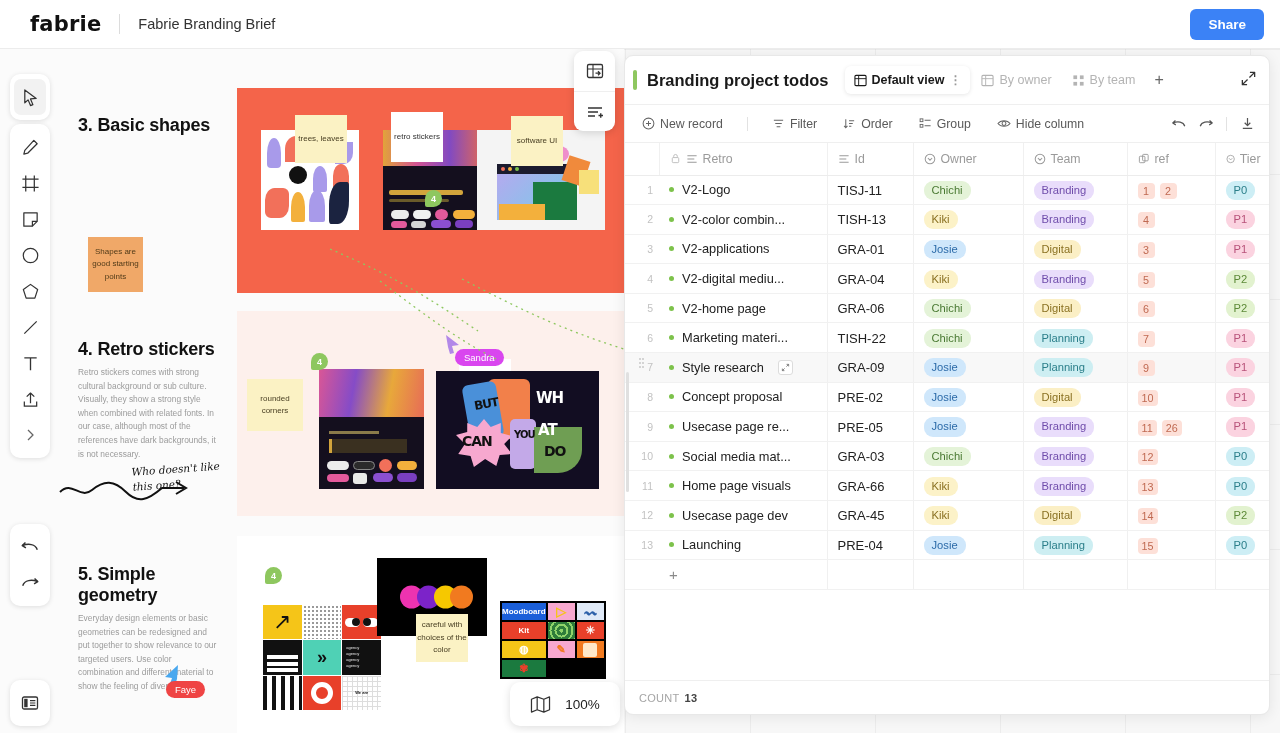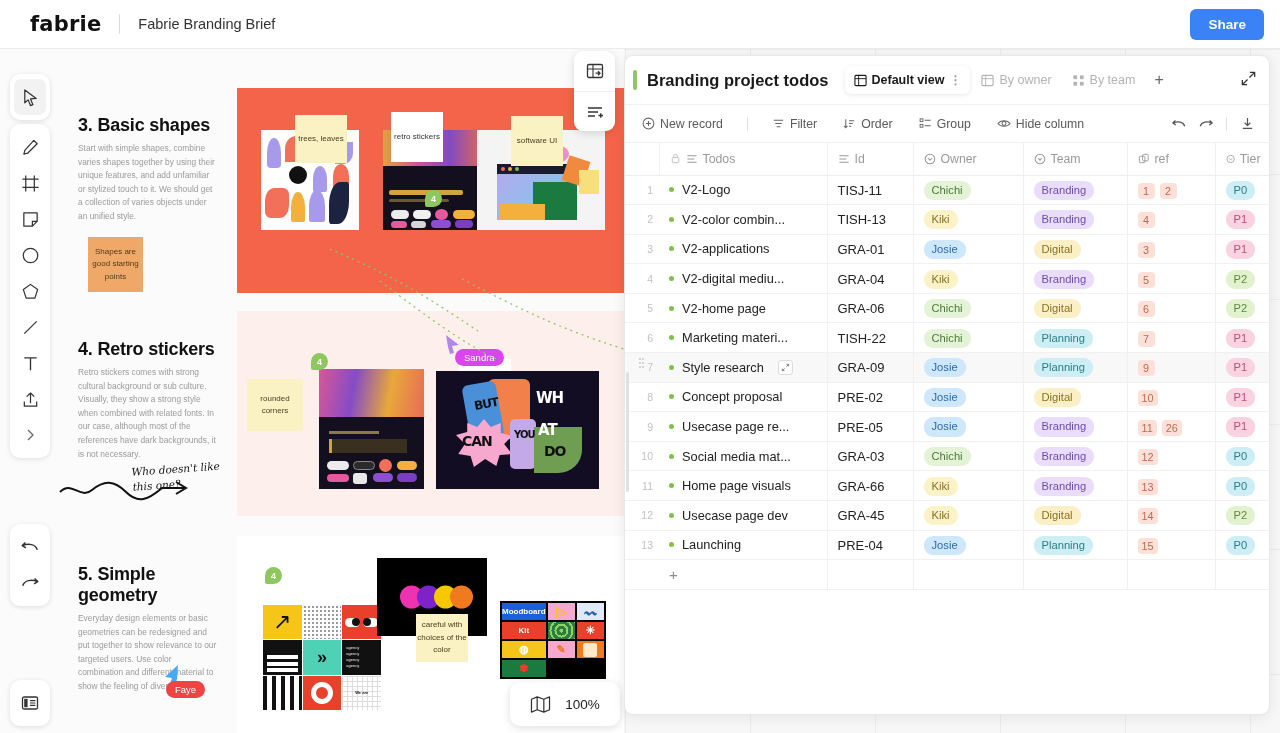--- a/index.html
+++ b/index.html
@@ -247,21 +247,20 @@
     <div class="brand-sep"></div>
     <div class="doc-title">Fabrie Branding Brief</div>
     <button class="share-btn">Share</button>
   </div>
 
   <div class="canvas">
     <div class="board-col">
 
       <div class="txt-block" style="left:78px; top:66px;">
         <div class="txt-h">3. Basic shapes</div>
-        <div class="txt-p">Start with simple shapes, combine varies shapes together by using their unique features, and add unfamiliar or stylized touch to it. We should get a collection of varies objects under an unified style.</div>
       </div>
       <div class="sticky orange" style="left:88px; top:188px; width:55px; height:55px;">Shapes are good starting points</div>
 
       <div class="frame orange" style="left:237px; top:39px; width:390px; height:205px;">
 
         <div class="img leaves" style="left:24px; top:42px; width:98px; height:100px;">
           <div class="leaf" style="left:6px;top:8px;width:14px;height:30px;background:#a89aea;border-radius:50% 50% 4px 4px;"></div>
           <div class="leaf" style="left:24px;top:6px;width:22px;height:26px;background:#f2705a;border-radius:50% 50% 0 0;"></div>
           <div class="leaf" style="left:52px;top:8px;width:20px;height:24px;background:#f3b03c;border-radius:50% 50% 0 0;"></div>
           <div class="leaf" style="left:74px;top:12px;width:18px;height:22px;background:#a89aea;border-radius:50% 0 50% 0;"></div>
@@ -653,21 +652,21 @@
             <th class="col-n"></th>
             <th class="col-todo">
               <div class="th-in">
                 <svg width="11" height="11" viewBox="0 0 12 12">
                     <rect x="2.5" y="5" width="7" height="5.5" rx="1" fill="none" stroke="#bbb" stroke-width="1"></rect>
                     <path d="M4 5 V3.6 A2 2 0 0 1 8 3.6 V5" fill="none" stroke="#bbb" stroke-width="1"></path>
                   </svg>
                 <svg width="12" height="12" viewBox="0 0 13 13">
                     <path d="M1.5 3 H11.5 M1.5 6.5 H9 M1.5 10 H11.5" stroke="#9a9a9a" stroke-width="1.1"></path>
                   </svg>
-                <span>Todos</span>
+                <span>Retro</span>
               </div>
             </th>
             <th class="col-id">
               <div class="th-in">
                 <svg width="12" height="12" viewBox="0 0 13 13">
                     <path d="M1.5 3 H11.5 M1.5 6.5 H9 M1.5 10 H11.5" stroke="#9a9a9a" stroke-width="1.1"></path>
                   </svg>
                 <span>Id</span>
               </div>
             </th>
@@ -957,14 +956,18 @@
               <td class="col-ref"></td>
               <td class="col-tier"></td>
             </tr>
             <tr class="blank">
               <td colspan="7" style="height:110px;border:none;"></td>
             </tr>
           </tbody>
       </table>
     </div>
 
+    <div class="panel-foot">
+      <span>COUNT</span>
+      <b>13</b>
+    </div>
   </div>
 </div>
 
 </body></html>

